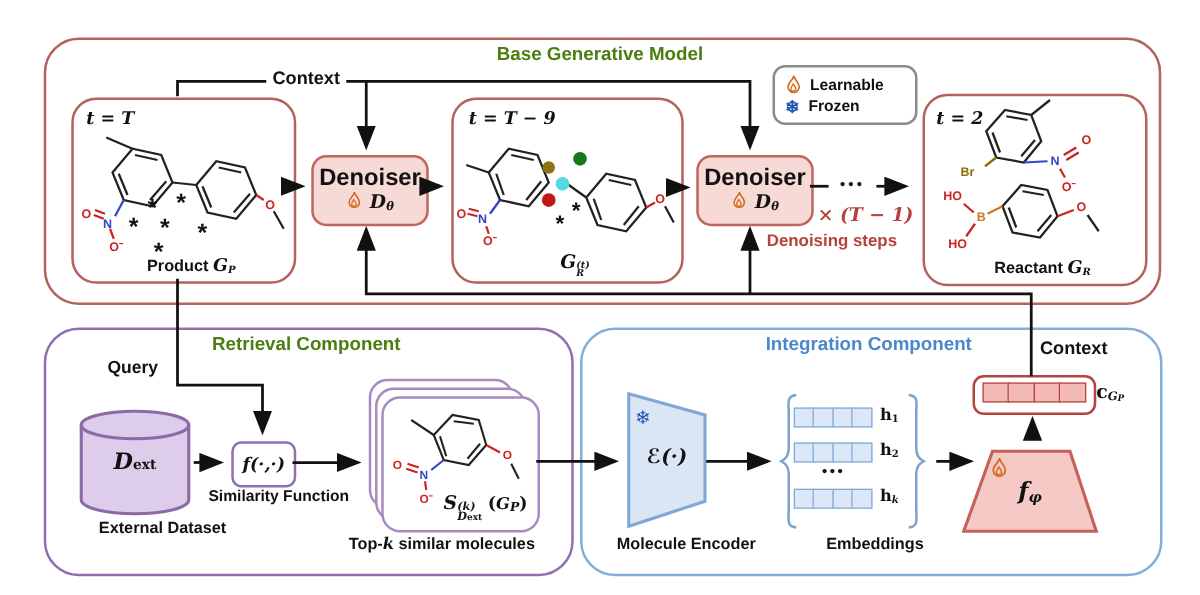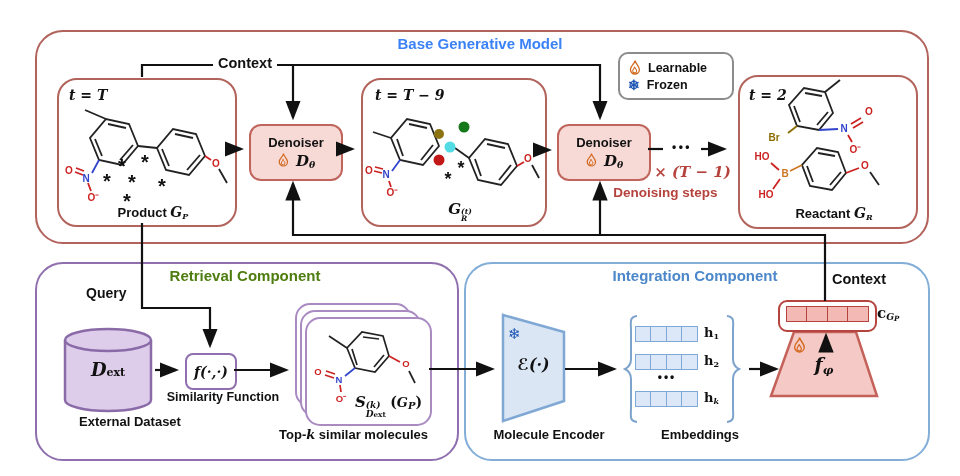--- a/index.html
+++ b/index.html
@@ -11,21 +11,21 @@
   .big{border-radius:28px;}
   .title{position:absolute;font-weight:bold;font-size:15px;text-align:center;}
   .cap{position:absolute;font-weight:bold;font-size:13px;text-align:center;color:#111;padding-left:12px;}
   .math{font-family:"DejaVu Serif","DejaVu Sans",serif;font-style:italic;font-weight:bold;}
   .mup{font-style:normal;}
   .s1{font-size:62%;vertical-align:-18%;}
   .stk{display:inline-flex;flex-direction:column;line-height:0.9;font-size:58%;
        vertical-align:-12%;text-align:left;}
   .denoiser{position:absolute;width:90px;height:53px;background:#f7d9d5;border:2.5px solid #c0655c;
             border-radius:12px;display:flex;flex-direction:column;align-items:center;justify-content:center;}
-  .denoiser .dt{font-weight:bold;font-size:13px;line-height:15px;}
+  .denoiser .dt{font-weight:bold;font-size:19px;line-height:15px;}
   .denoiser .drow{display:flex;gap:7px;margin-top:2px;}
   .legend{position:absolute;left:618px;top:52px;width:104px;height:44px;background:#fff;
           border:2px solid #8c8c8c;border-radius:10px;display:flex;flex-direction:column;
           justify-content:center;padding-left:8px;gap:1px;}
   .lrow{display:flex;align-items:center;gap:7px;font-weight:bold;font-size:12.5px;}
   .cells{display:flex;}
   .cells>div{flex:1;border:1.5px solid #7ea8d8;background:#dce8f8;margin-left:-1.5px;}
   .cells>div:first-child{margin-left:0;}
   .pcells>div{border:1.5px solid #b5443e;background:#f3bab5;}
   .card{position:absolute;background:#fff;border:2px solid #a98bc2;border-radius:15px;}
@@ -33,21 +33,21 @@
   .overlay{position:absolute;left:0;top:0;z-index:4;pointer-events:none;}
   .z5{z-index:5;}
   .whitebg{background:#fff;padding:0 5px;}
 </style>
 </head>
 <body>
 
 <div class="canvas">
 
   <div class="box rbox big" style="left:35px;top:30px;width:890px;height:210px;"></div>
-  <div class="title" style="left:35px;top:35px;width:890px;color:#3b82f6;">Base Generative Model</div>
+  <div class="title" style="left:35px;top:35px;width:890px;color:#4d7c0f;">Base Generative Model</div>
 
   <div class="legend">
     <div class="lrow">
       <svg width="13" height="17" viewBox="0 0 16 20">
         <path d="M8.5 1.5 C9 5 3 7.5 3 12.5 a5.5 5.5 0 0 0 11 0 C14 8.5 10.5 7 8.5 1.5 Z" fill="#fff" stroke="#d2691e" stroke-width="1.6"></path>
         <path d="M8 9 C8.2 11 5.8 12 5.8 14.2 a2.4 2.4 0 0 0 4.8 0 C10.6 12.2 8.8 11.5 8 9 Z" fill="#fff" stroke="#d2691e" stroke-width="1.3"></path>
       </svg>
       <span>Learnable</span>
     </div>
     <div class="lrow">
@@ -285,21 +285,21 @@
       <div></div>
       <div></div>
       <div></div>
     </div>
   <div class="abs" style="left:645px;top:370px;width:44px;text-align:center;font-weight:bold;font-size:12px;letter-spacing:2px;">•••</div>
   <div class="abs math mup" style="left:704px;top:325px;font-size:13px;"><span>h</span><span class="s1" style="font-style:normal;">1</span></div>
   <div class="abs math mup" style="left:704px;top:353px;font-size:13px;"><span>h</span><span class="s1" style="font-style:normal;">2</span></div>
   <div class="abs math mup" style="left:704px;top:390px;font-size:13px;"><span>h</span><span class="s1" style="font-style:italic;">k</span></div>
   <div class="cap" style="left:632px;top:427px;width:112px;">Embeddings</div>
 
-  <div class="abs" style="left:768px;top:329px;width:112px;height:70px;">
+  <div class="abs" style="left:768px;top:358px;width:112px;height:70px;">
     <svg width="112" height="70" viewBox="0 0 112 70">
       <polygon points="26,3 88,3 109,67 3,67" fill="#f5c9c5" stroke="#c4625a" stroke-width="2.5"></polygon>
     </svg>
     <div class="abs" style="left:24px;top:7px;">
       <svg width="14" height="18" viewBox="0 0 16 20">
         <path d="M8.5 1.5 C9 5 3 7.5 3 12.5 a5.5 5.5 0 0 0 11 0 C14 8.5 10.5 7 8.5 1.5 Z" fill="#f5c9c5" stroke="#d2691e" stroke-width="1.6"></path>
         <path d="M8 9 C8.2 11 5.8 12 5.8 14.2 a2.4 2.4 0 0 0 4.8 0 C10.6 12.2 8.8 11.5 8 9 Z" fill="#f5c9c5" stroke="#d2691e" stroke-width="1.3"></path>
       </svg>
     </div>
     <div class="abs math" style="left:0;right:0;top:24px;text-align:center;font-size:19px;">

